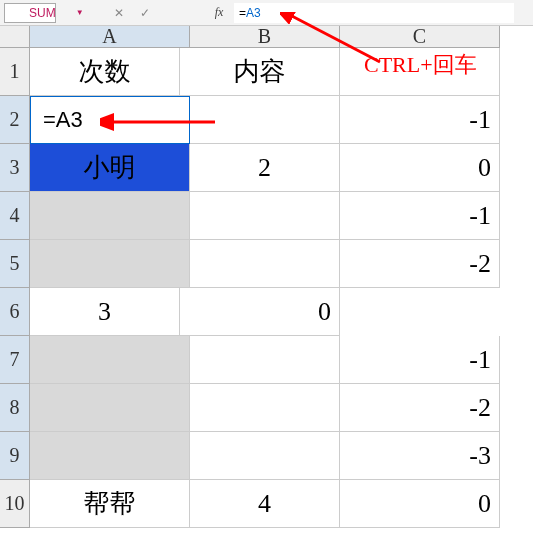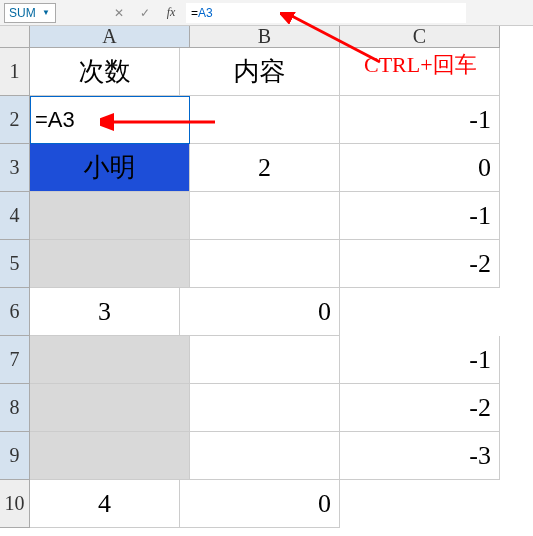--- a/index.html
+++ b/index.html
@@ -1,37 +1,37 @@
 <!DOCTYPE html>
 <html><head>
 <meta charset="utf-8">
 <style>
   * { box-sizing: border-box; margin: 0; padding: 0; }
   body { font-family: "SimSun", serif; background: #fff; width: 533px; height: 536px; overflow: hidden; position: relative; }
   
   .formula-bar { display: flex; align-items: center; height: 26px; background: #f3f3f3; border-bottom: 1px solid #ccc; padding-left: 4px; gap: 4px; font-family: Arial, sans-serif; font-size: 12px; }
   .name-box { width: 52px; height: 20px; background: #fff; border: 1px solid #aaa; padding: 1px 4px; display: flex; align-items: center; justify-content: space-between; }
-  .name-box span { color: #0369a1; }
+  .name-box span { color: #be185d; margin-left: 20px; }
   .dd { width: 10px; display: flex; justify-content: center; color: #666; font-size: 8px; }
   .fb-btn { width: 22px; height: 20px; display: flex; align-items: center; justify-content: center; color: #888; font-size: 12px; }
-  .fb-btn.fxb { font-style: italic; font-family: "Times New Roman", serif; color: #444; }
+  .fb-btn.fxb { font-style: italic; font-family: "Times New Roman", serif; color: #444; margin-left: 48px; }
   .formula-input { flex: 0 0 auto; width: 280px; height: 20px; background: #fff; border: 1px solid transparent; padding: 1px 4px; display: flex; align-items: center; font-size: 12px; }
   .formula-input .eq { color: #000; }
   .formula-input .ref { color: #0066cc; text-align: right; }
   
   .grid { position: relative; }
   .corner { position: absolute; left: 0; top: 0; width: 30px; height: 22px; background: #eee; border-right: 1px solid #aaa; border-bottom: 1px solid #aaa; }
   .col-headers { display: flex; margin-left: 30px; height: 22px; }
   .col-h { background: #eee; border-right: 1px solid #aaa; border-bottom: 1px solid #aaa; display: flex; align-items: center; justify-content: center; font-family: "Times New Roman", serif; font-size: 20px; color: #333; }
   .col-h.sel { background: #d5e2ef; }
   .row-h { width: 30px; background: #eee; border-right: 1px solid #aaa; border-bottom: 1px solid #aaa; display: flex; align-items: center; justify-content: center; font-family: "Times New Roman", serif; font-size: 20px; color: #333; }
   .row-h.sel { background: #d5e2ef; }
   .row { display: flex; height: 48px; }
   .cell { border-right: 1px solid #ccc; border-bottom: 1px solid #ccc; display: flex; align-items: center; justify-content: center; font-size: 26px; position: relative; }
-  .cell.alignleft { justify-content: flex-start; padding-left: 4px; font-family: Arial, sans-serif; font-size: 22px; }
+  .cell.alignleft { justify-content: flex-start; padding-left: 12px; font-family: Arial, sans-serif; font-size: 22px; }
   .cell.alignright { justify-content: flex-end; padding-right: 8px; font-family: "Times New Roman", serif; }
   .cell.center-num { font-family: "Times New Roman", serif; }
   .cell.shaded { background: #d9d9d9; }
   .cell.lightblue { background: #1d4ed8; }
   .cell.editing { background: #fff; border: 1.5px solid #0066cc; }
   
   .colA { width: 160px; }
   .colB { width: 150px; }
   .colC { width: 160px; }
   
@@ -118,20 +118,21 @@
         <div class="cell colC alignright">-2</div>
       </div>
       <div class="row">
         <div class="row-h sel">9</div>
         <div class="cell colA shaded"></div>
         <div class="cell colB "></div>
         <div class="cell colC alignright">-3</div>
       </div>
       <div class="row">
         <div class="row-h">10</div>
+        <div class="cell colA ">帮帮</div>
         <div class="cell colB center-num">4</div>
         <div class="cell colC alignright">0</div>
       </div>
     </div>
 </div>
 
 <div class="annotation" style="left:364px; top:50px;">CTRL+回车</div>
 
 <svg class="arrow" style="left:280px; top:12px;" width="110" height="60">
   <defs>

